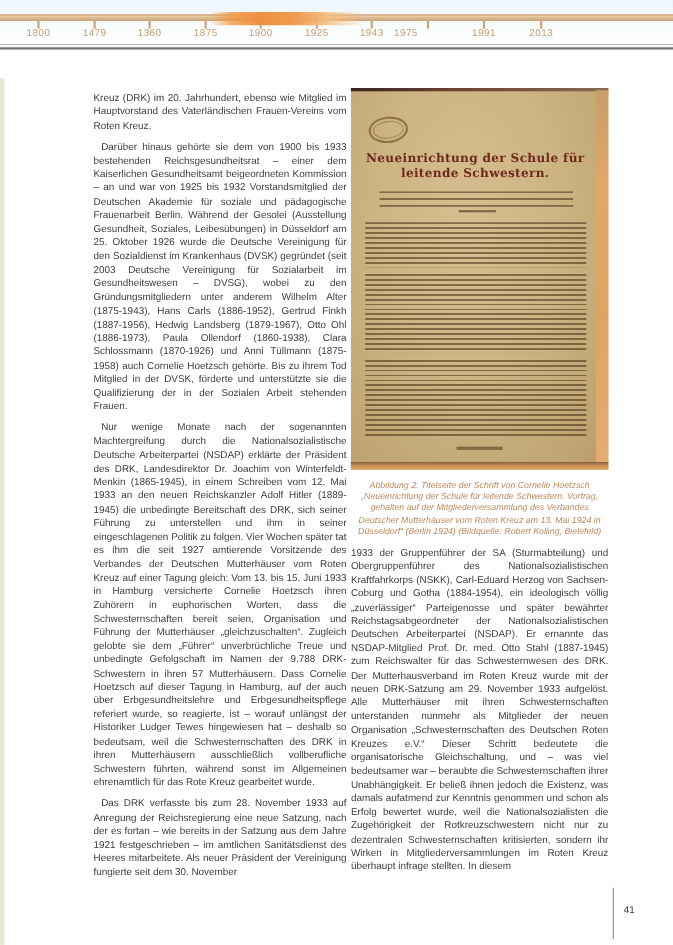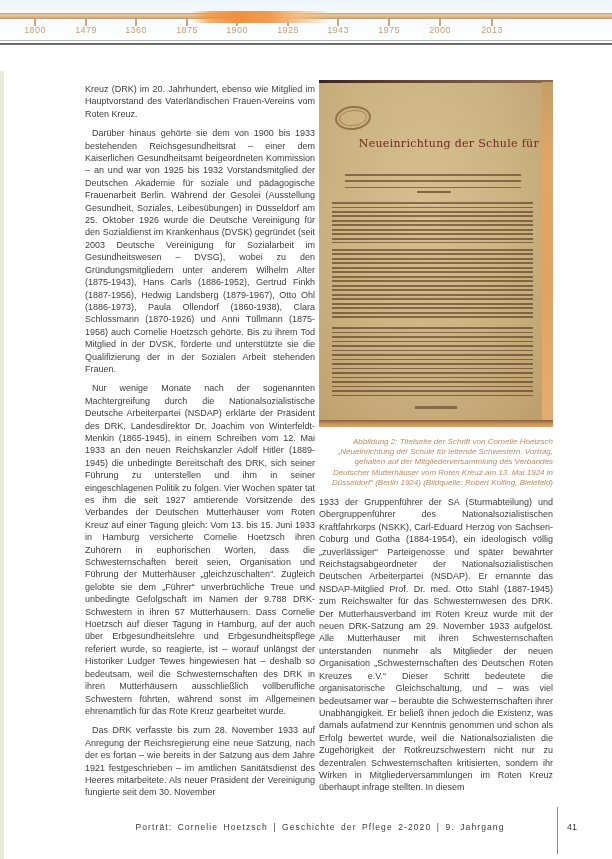--- a/index.html
+++ b/index.html
@@ -37,37 +37,37 @@
           background:radial-gradient(ellipse at 45% 35%, #d7be90 0%, #cdb483 45%, #c3a876 75%, #b99b68 100%); }
   .scan::before { content:""; position:absolute; top:0; left:0; right:0; height:3px;
           background:linear-gradient(90deg,#3a2420,#6b4434 40%,#8a6a4e 100%); }
   .scan-right-edge { position:absolute; top:2px; right:0; width:11px; bottom:5px;
           background:linear-gradient(180deg,#c79e68 0%,#e1a765 25%,#dfa460 60%,#e4ad70 100%); }
   .scan-bottom-edge { position:absolute; left:0; right:0; bottom:0; height:7px;
           background:linear-gradient(180deg,#84603e 0%,#c28c52 45%,#e1a765 100%); }
   .stamp { position:absolute; top:26px; left:16px; width:32px; height:20px;
            border:2px solid rgba(128,94,54,.75); border-radius:50%; transform:rotate(-6deg); }
   .stamp::after { content:""; position:absolute; inset:2px; border:1px solid rgba(128,94,54,.5); border-radius:50%; }
-  .scan-title { position:absolute; top:57px; left:6px; right:14px; text-align:right;
-                font-family:"DejaVu Serif", serif; font-weight:normal;
+  .scan-title { position:absolute; top:57px; left:6px; right:14px; text-align:center;
+                font-family:"DejaVu Serif", serif; font-weight:bold;
                 font-size:11px; line-height:14px; color:#6e2a1c; letter-spacing:.3px; }
   .scan-sub { position:absolute; top:94px; left:26px; right:32px; height:14px;
               background:repeating-linear-gradient(180deg, rgba(84,54,30,.6) 0px, rgba(84,54,30,.6) 1.6px,
                          rgba(84,54,30,0) 1.6px, rgba(84,54,30,0) 6.4px); }
   .scan-subword { position:absolute; top:111px; left:98px; width:34px; height:2.4px; background:rgba(84,54,30,.65); }
   .scan-block { position:absolute; left:13px; right:20px;
                 background:repeating-linear-gradient(180deg, rgba(80,52,28,.6) 0px, rgba(80,52,28,.6) 1.7px,
                            rgba(80,52,28,0) 1.7px, rgba(80,52,28,0) 4.5px); }
   .sb1 { top:122px; height:41px; }
   .sb2 { top:169px; height:72px; }
   .sb3 { top:247px; height:72px; }
   .scan-foot { position:absolute; top:326px; left:96px; width:42px; height:3px; background:rgba(80,52,28,.55); }
 
   .caption { margin:0 0 8px 0; font-size:8px; line-height:10.2px; font-style:italic;
-             color:#c08a5f; text-align:right; }
+             color:#c08a5f; text-align:center; }
 
   
   .footer { position:absolute; left:0; top:806px; width:612px; height:50px; }
   .footer-text { position:absolute; left:90px; width:460px; top:16px; text-align:center;
                  font-size:8.5px; letter-spacing:1.1px; word-spacing:2px; color:#3a3a3a; }
   .footer-rule { position:absolute; left:557px; top:1px; width:1px; height:47px; background:#8a8a8a; }
   .footer-page { position:absolute; left:567px; top:16px; width:30px; font-size:9px; color:#3a3a3a; }
 </style>
 </head>
 <body>
@@ -89,22 +89,22 @@
     <div class="tl-tick" style="left:439px"></div>
     <div class="tl-tick" style="left:491px"></div>
 
     <div class="tl-year" style="left:13px">1800</div>
     <div class="tl-year" style="left:64px">1479</div>
     <div class="tl-year" style="left:114px">1360</div>
     <div class="tl-year" style="left:165px">1875</div>
     <div class="tl-year" style="left:215px">1900</div>
     <div class="tl-year" style="left:266px">1925</div>
     <div class="tl-year" style="left:316px">1943</div>
-    <div class="tl-year" style="left:367px">1975</div>
-    <div class="tl-year" style="left:418px">2000</div>
+    <div class="tl-year" style="left:347px">1975</div>
+    <div class="tl-year" style="left:418px">1991</div>
     <div class="tl-year" style="left:470px">2013</div>
 
     <div class="rule-thin"></div>
     <div class="rule-thick"></div>
   </div>
 
   <div class="edge-strip"></div>
 
   <div class="col col-left">
     <p class="body">Kreuz (DRK) im 20. Jahrhundert, ebenso wie Mitglied im Hauptvorstand des Vaterländischen Frauen-Vereins vom Roten Kreuz.</p>
@@ -113,31 +113,31 @@
     <p class="body indent">Das DRK verfasste bis zum 28. November 1933 auf Anregung der Reichsregierung eine neue Satzung, nach der es fortan – wie bereits in der Satzung aus dem Jahre 1921 festgeschrieben – im amtlichen Sanitätsdienst des Heeres mitarbeitete. Als neuer Präsident der Vereinigung fungierte seit dem 30. November</p>
   </div>
 
   <div class="col col-right">
     <div class="scan">
       <div class="scan-right-edge"></div>
       <div class="scan-bottom-edge"></div>
       <div class="stamp"></div>
       <div class="scan-title">
         <div>Neueinrichtung der Schule für</div>
+        <div>leitende Schwestern.</div>
       </div>
       <div class="scan-sub"></div>
       <div class="scan-subword"></div>
       <div class="scan-block sb1"></div>
       <div class="scan-block sb2"></div>
       <div class="scan-block sb3"></div>
       <div class="scan-foot"></div>
     </div>
     <p class="caption">Abbildung 2: Titelseite der Schrift von Cornelie Hoetzsch „Neueinrichtung der Schule für leitende Schwestern. Vortrag, gehalten auf der Mitgliederversammlung des Verbandes Deutscher Mutterhäuser vom Roten Kreuz am 13. Mai 1924 in Düsseldorf“ (Berlin 1924) (Bildquelle: Robert Kolling, Bielefeld)</p>
     <p class="body">1933 der Gruppenführer der SA (Sturmabteilung) und Obergruppenführer des Nationalsozialistischen Kraftfahrkorps (NSKK), Carl-Eduard Herzog von Sachsen-Coburg und Gotha (1884-1954), ein ideologisch völlig „zuverlässiger“ Parteigenosse und später bewährter Reichstagsabgeordneter der Nationalsozialistischen Deutschen Arbeiterpartei (NSDAP). Er ernannte das NSDAP-Mitglied Prof. Dr. med. Otto Stahl (1887-1945) zum Reichswalter für das Schwesternwesen des DRK. Der Mutterhausverband im Roten Kreuz wurde mit der neuen DRK-Satzung am 29. November 1933 aufgelöst. Alle Mutterhäuser mit ihren Schwesternschaften unterstanden nunmehr als Mitglieder der neuen Organisation „Schwesternschaften des Deutschen Roten Kreuzes e.V.“ Dieser Schritt bedeutete die organisatorische Gleichschaltung, und – was viel bedeutsamer war – beraubte die Schwesternschaften ihrer Unabhängigkeit. Er beließ ihnen jedoch die Existenz, was damals aufatmend zur Kenntnis genommen und schon als Erfolg bewertet wurde, weil die Nationalsozialisten die Zugehörigkeit der Rotkreuzschwestern nicht nur zu dezentralen Schwesternschaften kritisierten, sondern ihr Wirken in Mitgliederversammlungen im Roten Kreuz überhaupt infrage stellten. In diesem</p>
   </div>
 
   <div class="footer">
-    <div class="footer-text">Porträt: Cornelie Hoetzsch | Geschichte der Pflege 2-2020 | 9. Jahrgang</div>
     <div class="footer-rule"></div>
     <div class="footer-page">41</div>
   </div>
 
 </div>
 
 </body></html>

